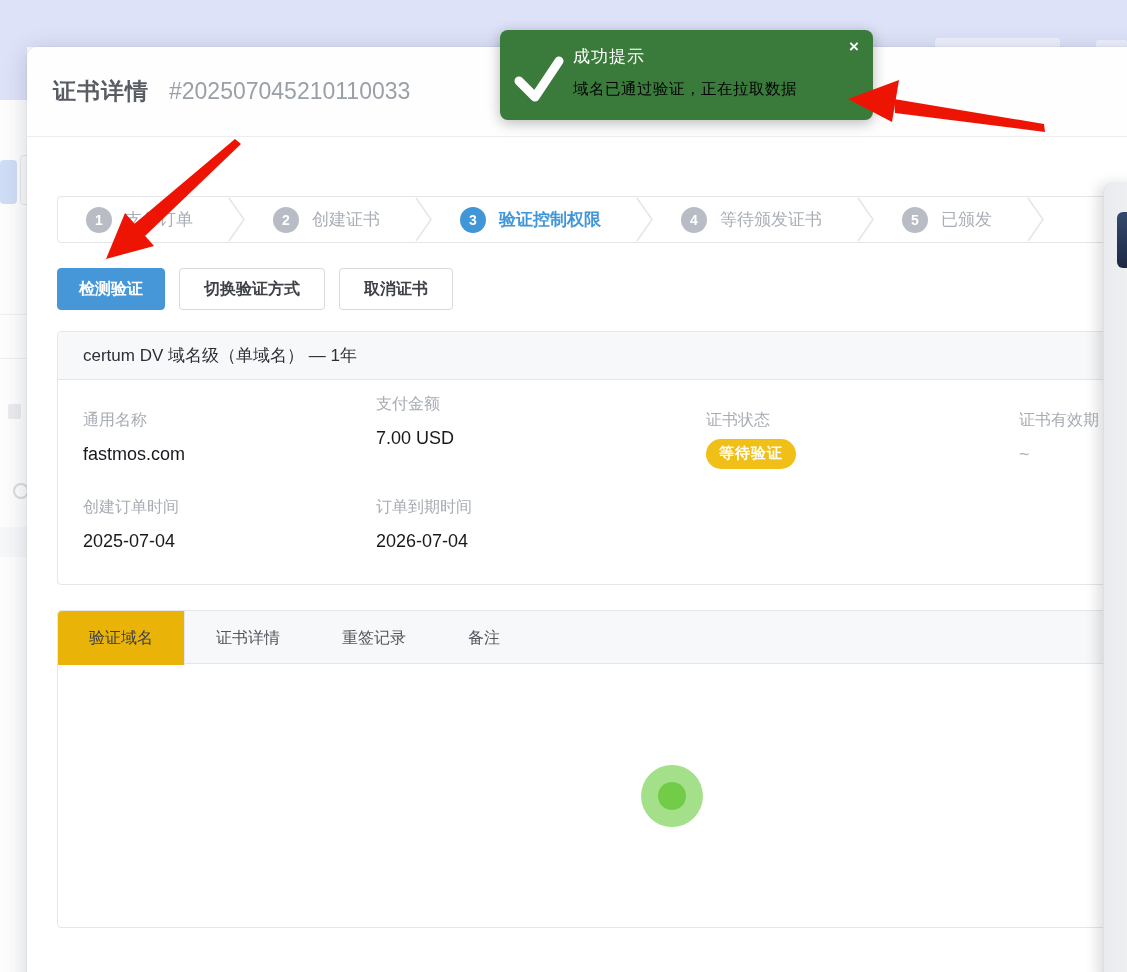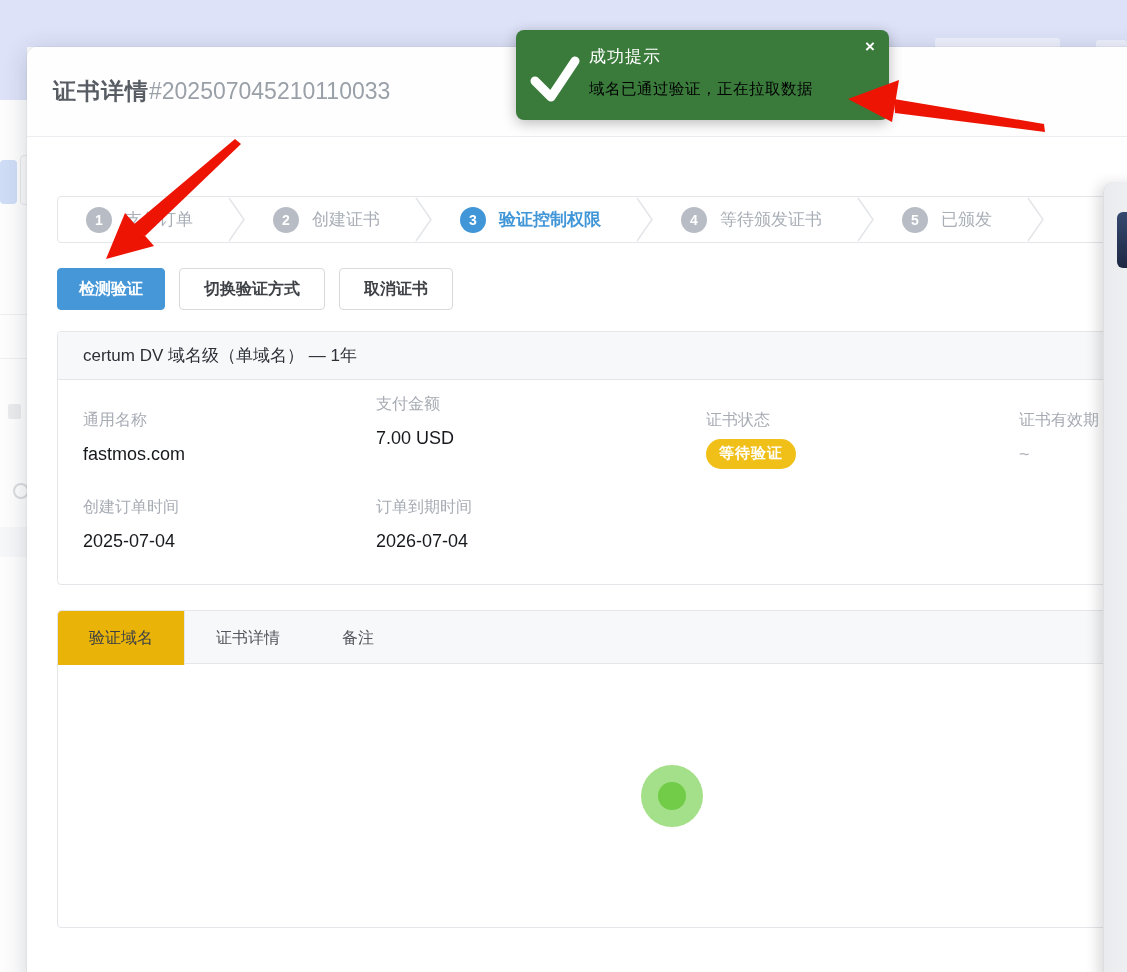--- a/index.html
+++ b/index.html
@@ -27,21 +27,21 @@
     position:absolute; left:27px; top:47px; width:1290px; height:990px;
     background:#fff; border-radius:10px;
     box-shadow:0 4px 24px rgba(40,50,70,.20), 0 0 0 1px rgba(0,0,0,.03);
     z-index:10;
   }
   .modal-header {
     height:90px; display:flex; align-items:center; padding:0 26px;
     border-bottom:1px solid #ebedf0; border-radius:10px 10px 0 0; background:#fefefe;
   }
   .modal-title { font-size:23px; font-weight:bold; color:#585c63; letter-spacing:1px; }
-  .order-number { font-size:23px; color:#9aa0a8; margin-left:0; }
+  .order-number { font-size:23px; color:#9aa0a8; margin-left:20px; }
   .modal-body { position:relative; padding:0 30px; }
 
   
   .stepper {
     margin-top:59px; height:47px; border:1px solid #e4e6ea; border-radius:4px;
     display:flex; align-items:center; overflow:hidden; background:#fff;
   }
   .step { display:flex; align-items:center; }
   .step:first-child { padding-left:28px; }
   .step-num {
@@ -94,21 +94,21 @@
   .spinner { position:relative; width:62px; height:62px; border-radius:50%; background:#a4e089; }
   .spinner::after {
     content:""; position:absolute; left:17px; top:17px; width:28px; height:28px;
     border-radius:50%; background:#72cc47;
   }
 
   
   .toast {
     position:absolute; left:500px; top:30px; width:373px; height:90px;
     background:#3a7b3c; border-radius:8px; box-shadow:0 3px 14px rgba(0,0,0,.28);
-    color:#fff; z-index:50;margin-left:16px;
+    color:#fff; z-index:50;
   }
   .toast-check { position:absolute; left:13px; top:17px; }
   .toast-title { position:absolute; left:73px; top:15px; font-size:17px; letter-spacing:1px; }
   .toast-msg { position:absolute; left:73px; top:49px; font-size:15.5px; color:#000000; letter-spacing:.5px; }
   .toast-close {
     position:absolute; right:14px; top:7px; font-size:17px; font-weight:bold; color:#fff;
     cursor:pointer; line-height:20px;
   }
 
   
@@ -221,20 +221,21 @@
             <div class="f-label">订单到期时间</div>
             <div class="f-value">2026-07-04</div>
           </div>
         </div>
       </div>
 
       <div class="tabs-panel">
         <div class="tab-bar">
           <div class="tab active">验证域名</div>
           <div class="tab">证书详情</div>
+          <div class="tab">重签记录</div>
           <div class="tab">备注</div>
         </div>
         <div class="tab-content">
           <div class="spinner"></div>
         </div>
       </div>
 
     </div>
   </div>
 

